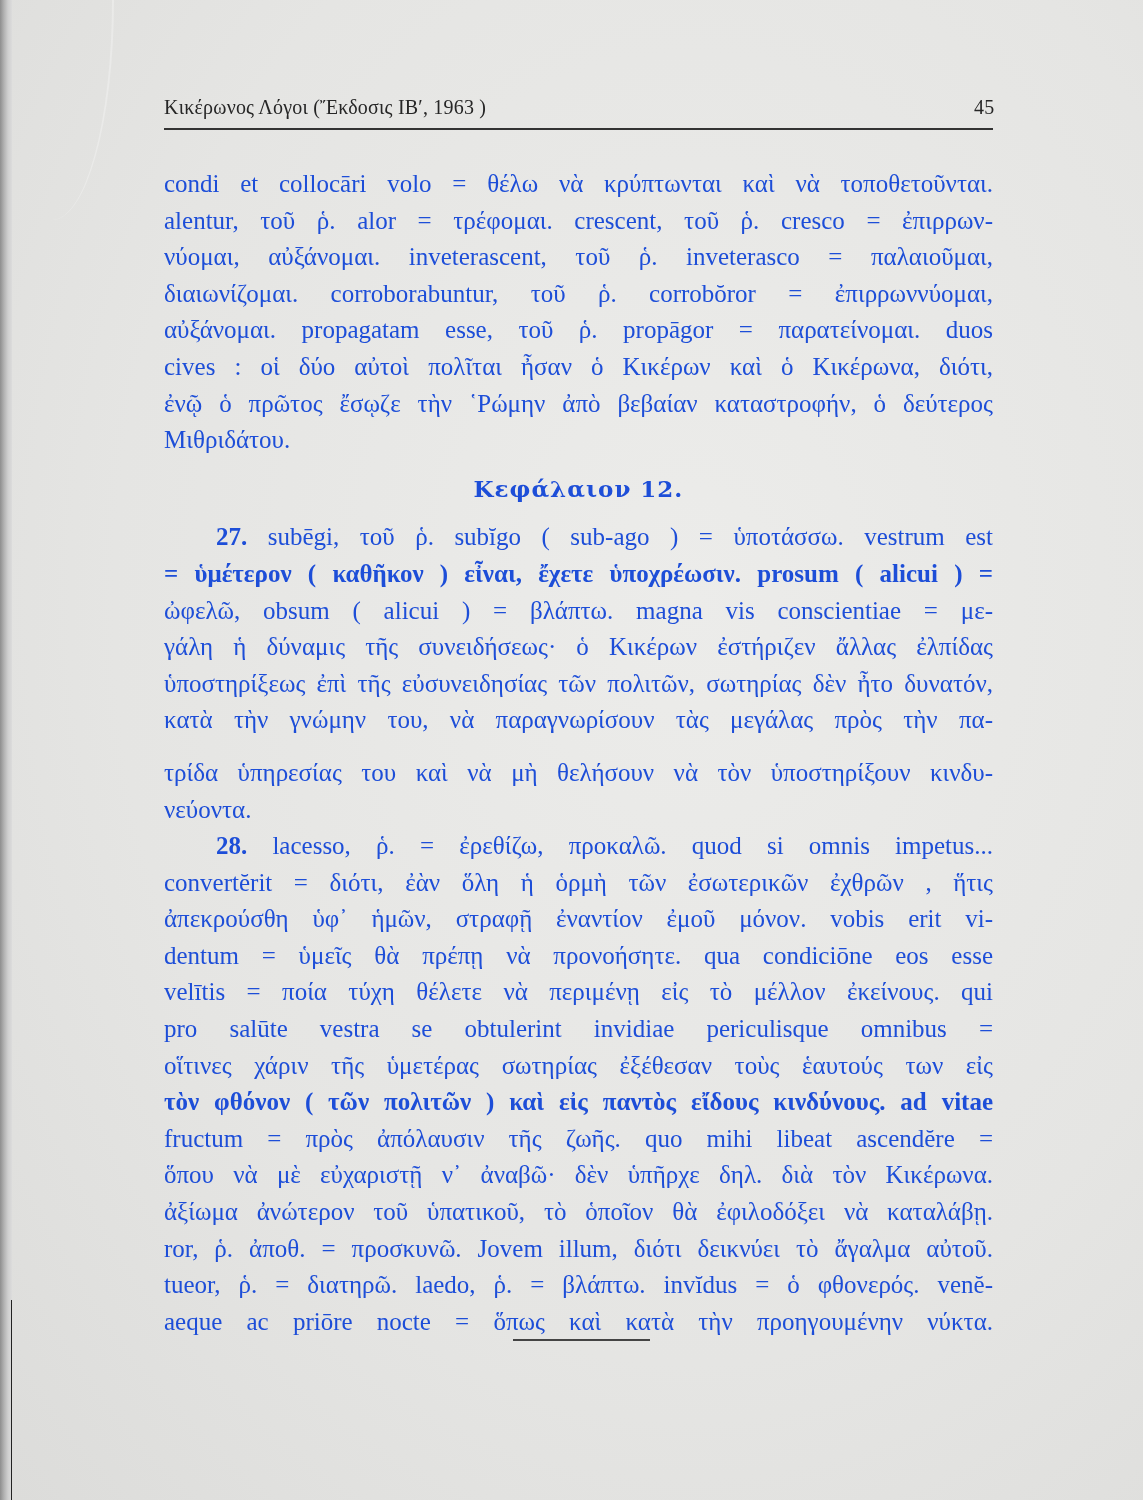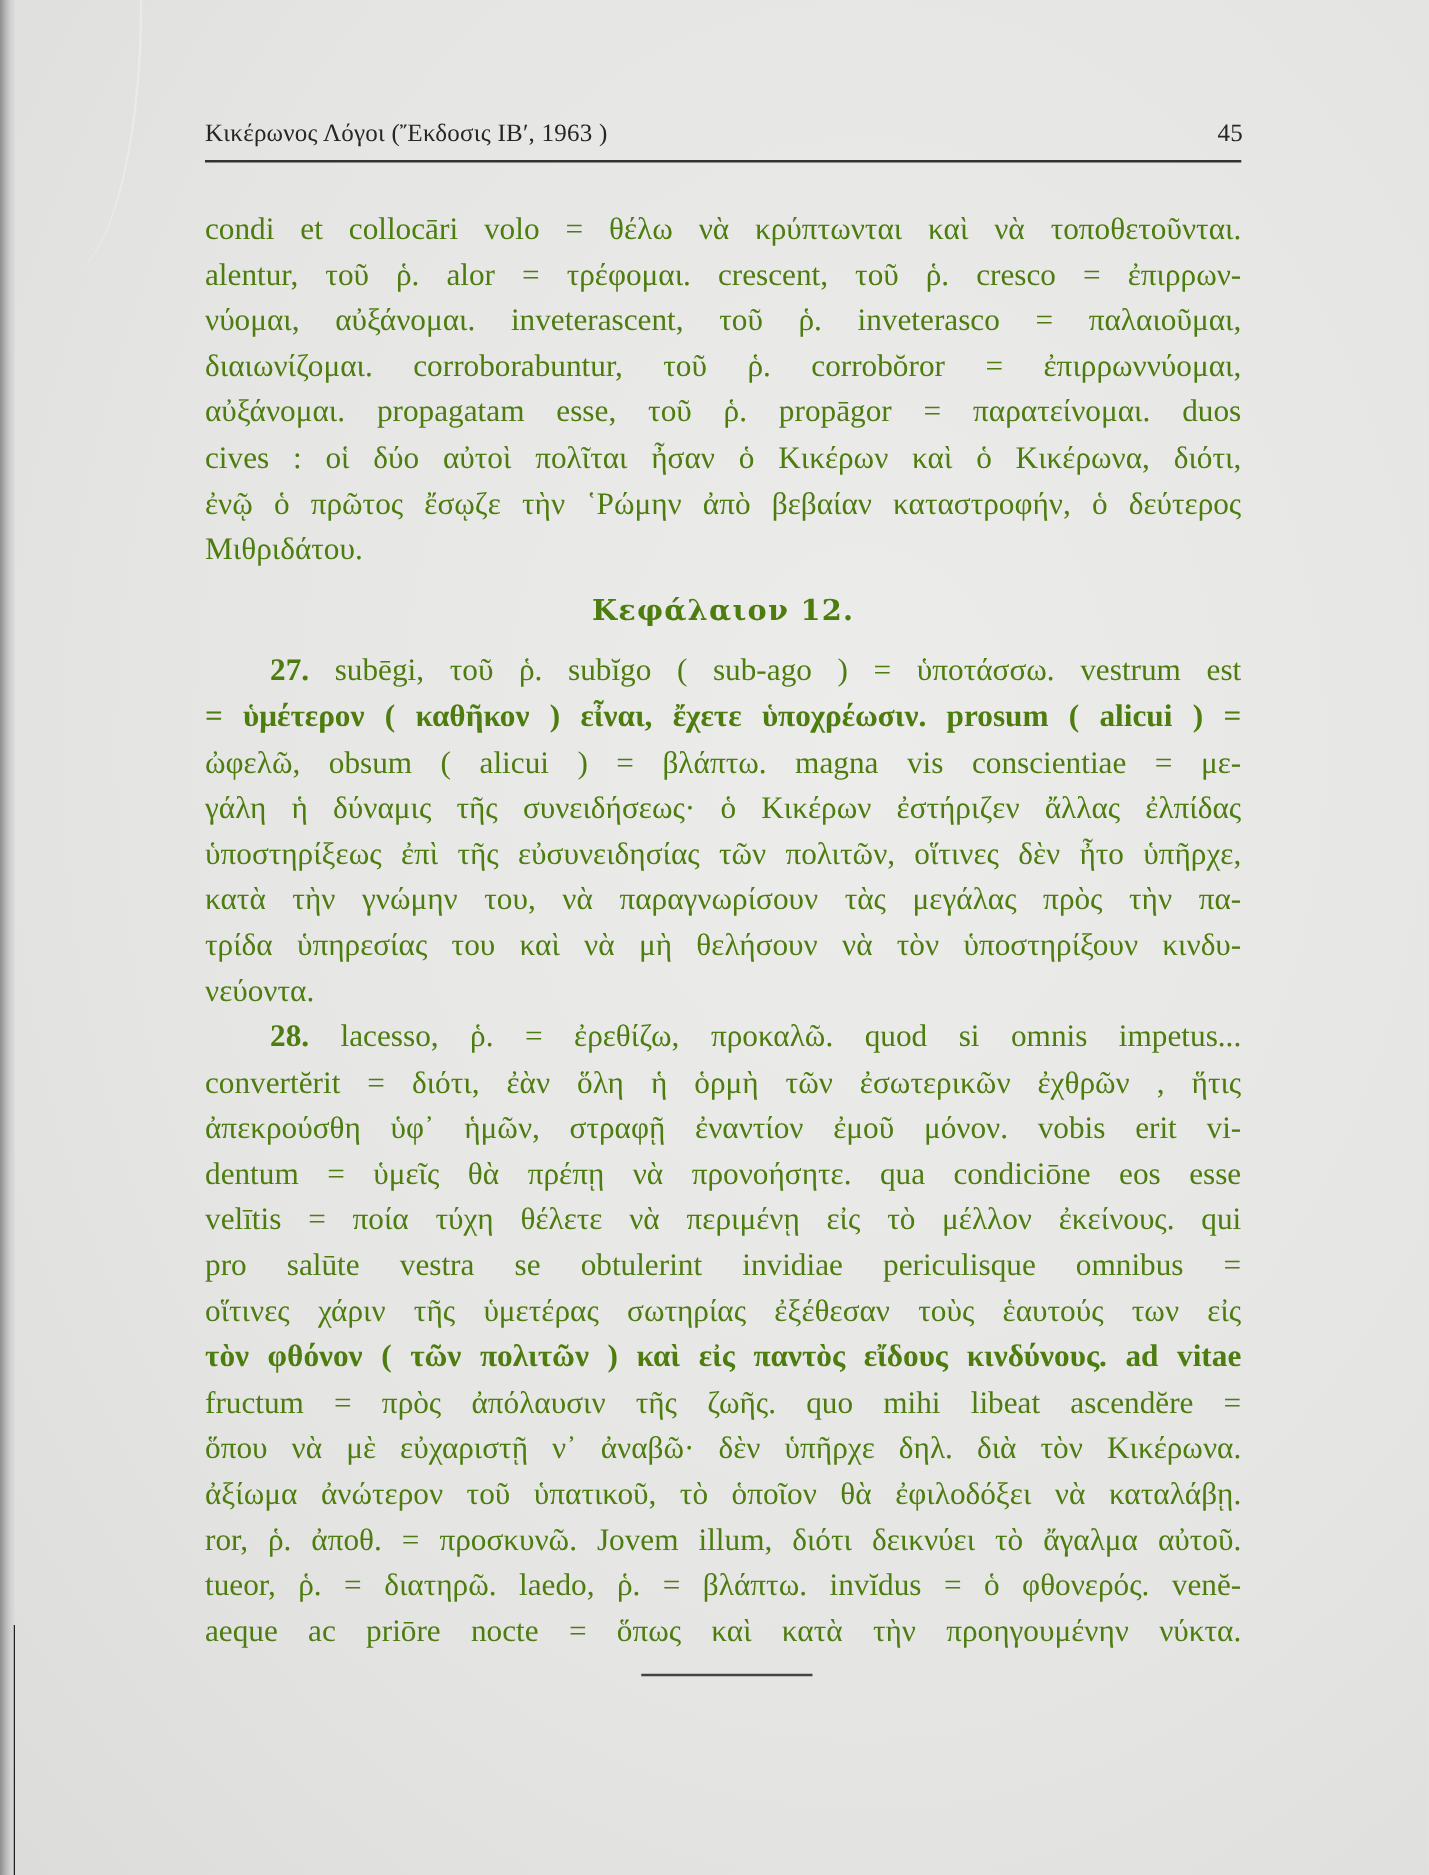--- a/index.html
+++ b/index.html
@@ -68,21 +68,21 @@
     }
     .body-text {
       position: absolute;
       left: 164px;
       top: 166px;
       width: 829px;
       font-size: 25px;
       line-height: 36.6px;
       text-align: justify;
       text-align-last: justify;
-      color: #4d7c0f;
+      color: #1d4ed8;
     }
     .line {
       display: block;
       white-space: nowrap;
       text-align: justify;
       text-align-last: justify;
     }
     .line.last {
       text-align-last: left;
     }
@@ -153,23 +153,23 @@
     <span class="line last">Μιθριδάτου.</span>
   </div>
 
   <span class="chapter-heading">Κεφάλαιον 12.</span>
 
   <div>
     <span class="line indent" style="white-space: nowrap; display: block;"><b class="para-num">27.</b> <span>subēgi, τοῦ ῥ. subĭgo ( sub-ago ) = ὑποτάσσω. vestrum est</span></span>
     <span class="line" style="white-space: nowrap; display: block; font-weight: bold;">= ὑμέτερον ( καθῆκον ) εἶναι, ἔχετε ὑποχρέωσιν. prosum ( alicui ) =</span>
     <span class="line" style="white-space: nowrap; display: block;">ὠφελῶ, obsum ( alicui ) = βλάπτω. magna vis conscientiae = με-</span>
     <span class="line" style="white-space: nowrap; display: block;">γάλη ἡ δύναμις τῆς συνειδήσεως· ὁ Κικέρων ἐστήριζεν ἄλλας ἐλπίδας</span>
-    <span class="line" style="white-space: nowrap; display: block;">ὑποστηρίξεως ἐπὶ τῆς εὐσυνειδησίας τῶν πολιτῶν, οἵτινες δὲν ἦτο ὑπῆρχε,</span>
+    <span class="line" style="white-space: nowrap; display: block;">ὑποστηρίξεως ἐπὶ τῆς εὐσυνειδησίας τῶν πολιτῶν, σωτηρίας δὲν ἦτο δυνατόν,</span>
     <span class="line" style="white-space: nowrap; display: block;">κατὰ τὴν γνώμην του, νὰ παραγνωρίσουν τὰς μεγάλας πρὸς τὴν πα-</span>
-    <span class="line" style="white-space: nowrap; display: block;">τρίδα ὑπηρεσίας του καὶ νὰ μὴ θελήσουν νὰ τὸν ὑποστηρίξουν κινδυ-</span>
+    <span class="line" style="white-space: nowrap; display: block; margin-top: 16px;">τρίδα ὑπηρεσίας του καὶ νὰ μὴ θελήσουν νὰ τὸν ὑποστηρίξουν κινδυ-</span>
     <span class="line last">νεύοντα.</span>
   </div>
 
   <div>
     <span class="line indent" style="white-space: nowrap; display: block;"><b class="para-num">28.</b> <span>lacesso, ῥ. = ἐρεθίζω, προκαλῶ. quod si omnis impetus...</span></span>
     <span class="line" style="white-space: nowrap; display: block;">convertĕrit = διότι, ἐὰν ὅλη ἡ ὁρμὴ τῶν ἐσωτερικῶν ἐχθρῶν , ἥτις</span>
     <span class="line" style="white-space: nowrap; display: block;">ἀπεκρούσθη ὑφ᾿ ἡμῶν, στραφῇ ἐναντίον ἐμοῦ μόνον. vobis erit vi-</span>
     <span class="line" style="white-space: nowrap; display: block;">dentum = ὑμεῖς θὰ πρέπῃ νὰ προνοήσητε. qua condiciōne eos esse</span>
     <span class="line" style="white-space: nowrap; display: block;">velītis = ποία τύχη θέλετε νὰ περιμένῃ εἰς τὸ μέλλον ἐκείνους. qui</span>
     <span class="line" style="white-space: nowrap; display: block;">pro salūte vestra se obtulerint invidiae periculisque omnibus =</span>

